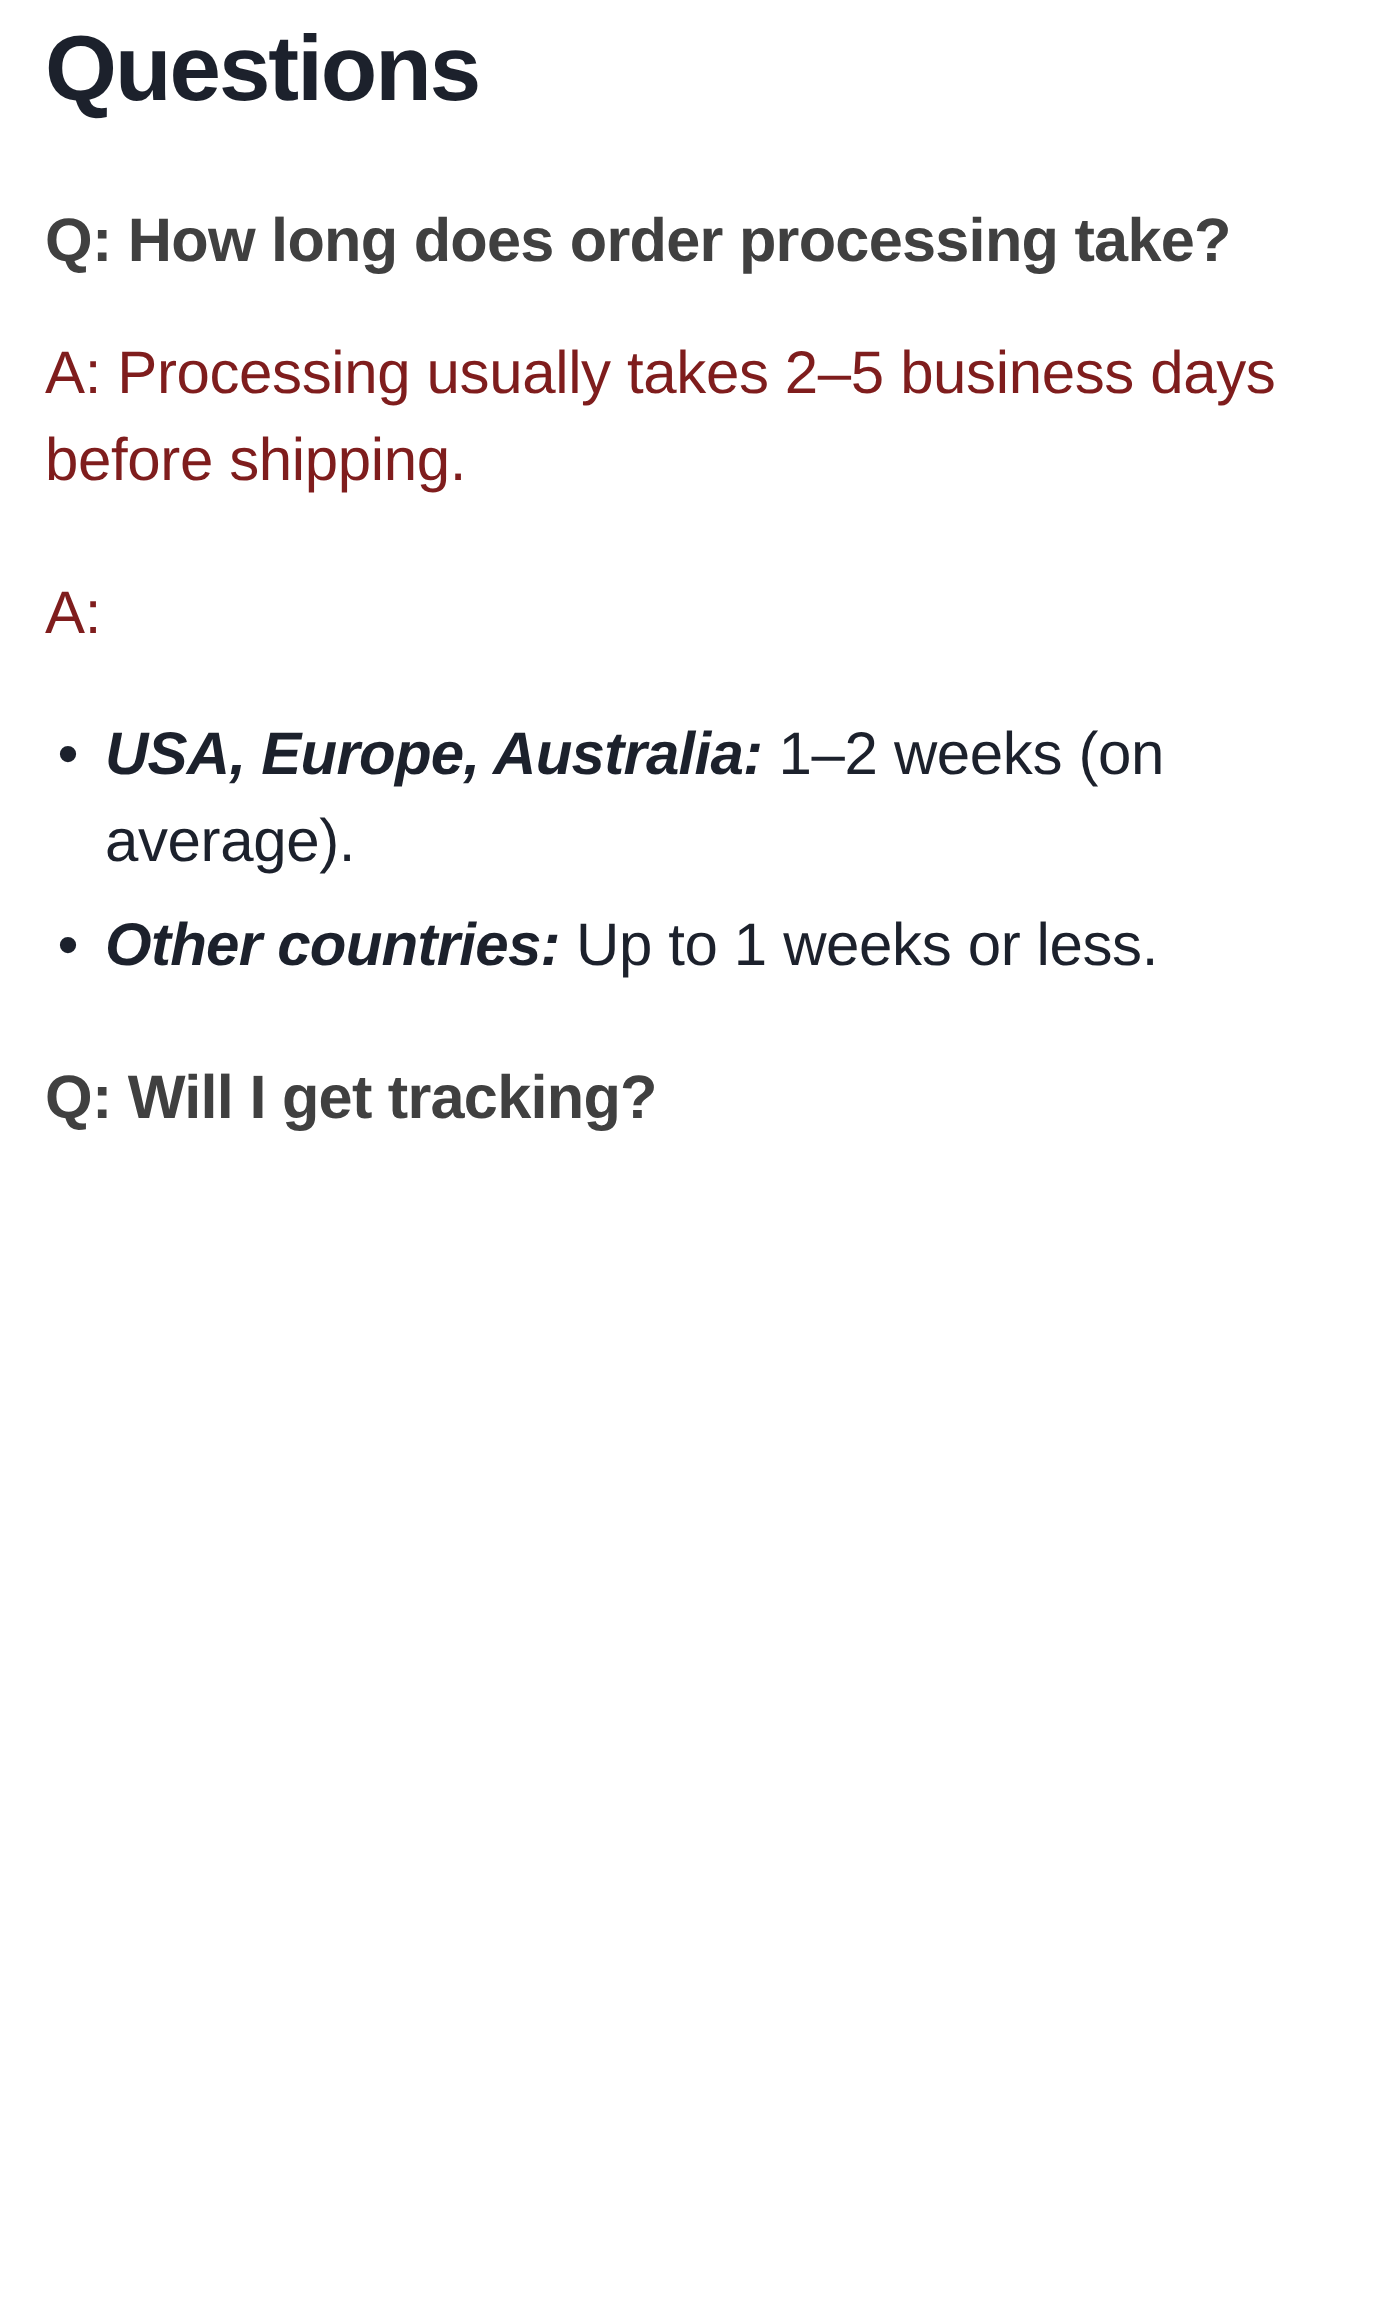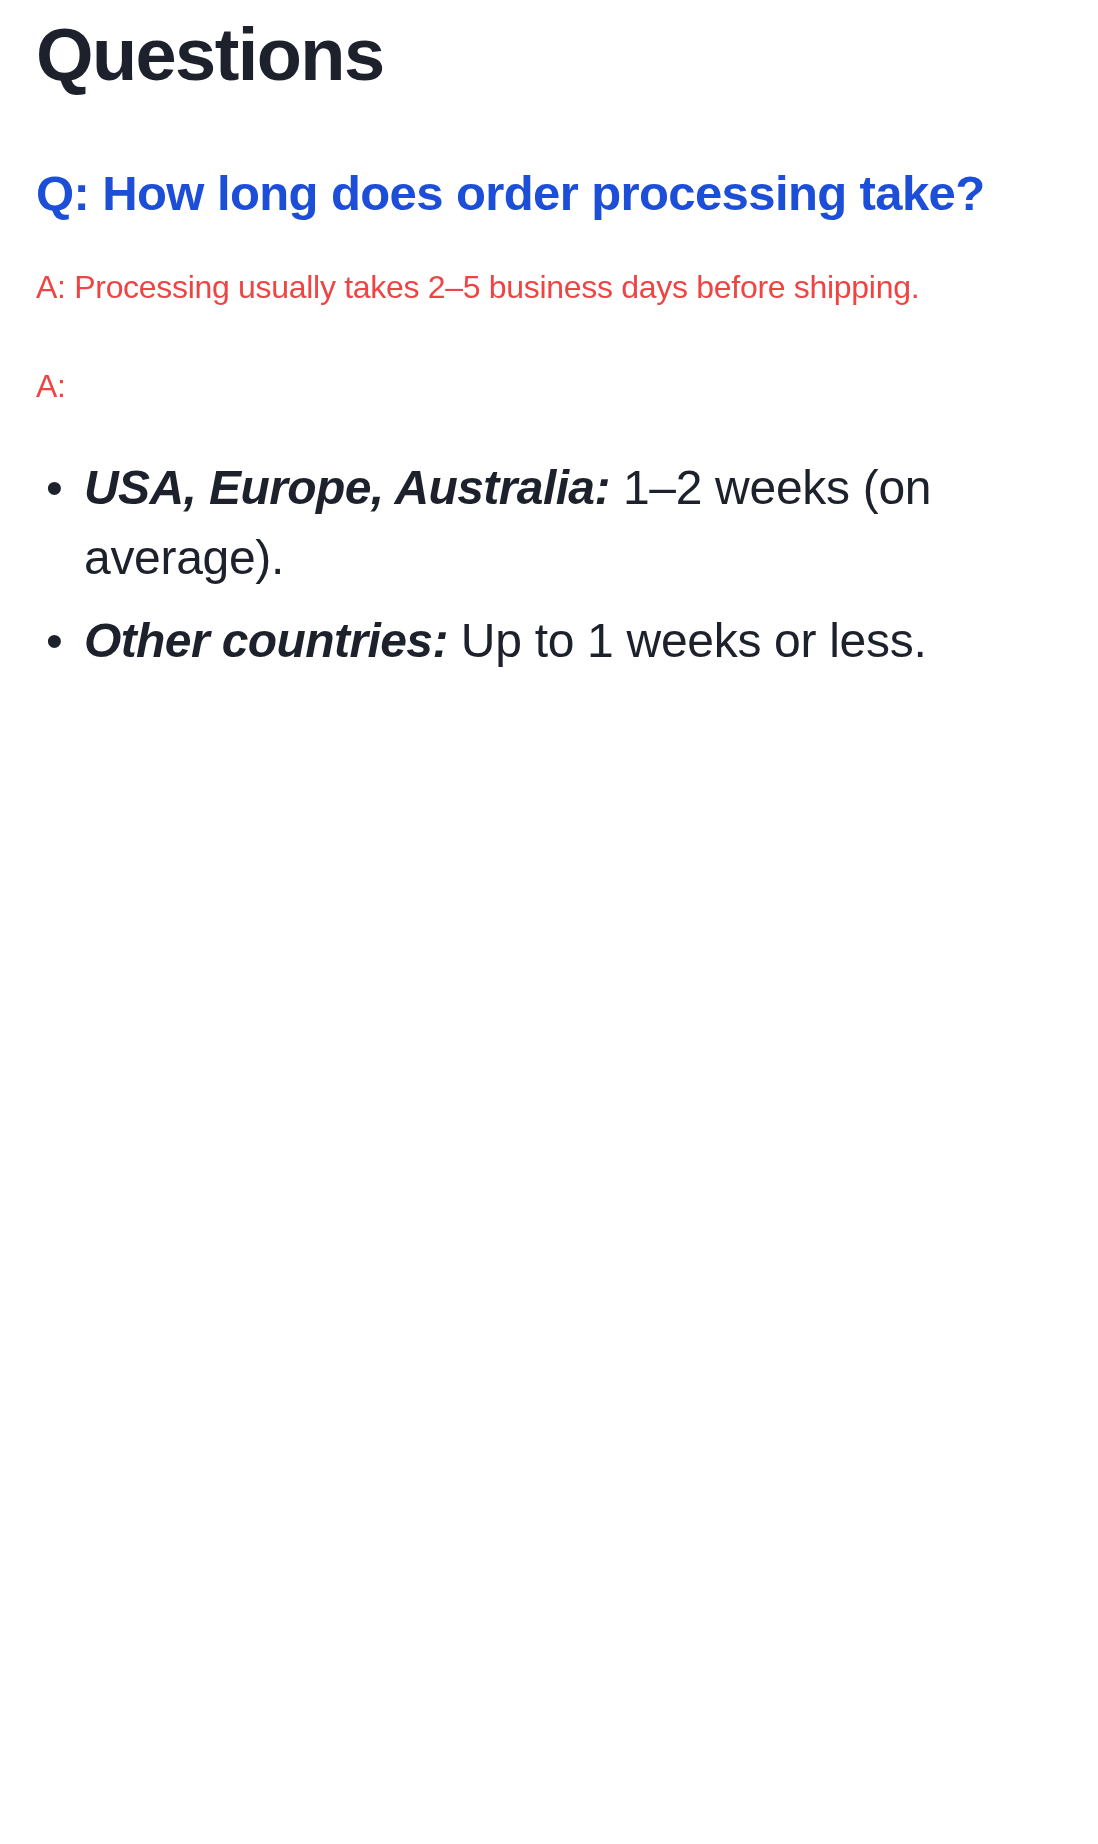--- a/index.html
+++ b/index.html
@@ -31,29 +31,29 @@
   }
   .faq-block {
     margin: 0 0 0 0;
   }
   .question {
     font-size: 49px;
     font-weight: 700;
     line-height: 1.42;
     letter-spacing: -0.6px;
     margin: 0 0 36px 0;
-    color: #1d4ed8;
+    color: #404040;
   }
   .answer {
-    font-size: 32px;
+    font-size: 48px;
     font-weight: 400;
     line-height: 1.45;
     letter-spacing: -0.3px;
     margin: 0 0 52px 0;
-    color: #ef4444;
+    color: #7f1d1d;
   }
   .answer-short {
     margin-bottom: 44px;
   }
   .bullet-list {
     list-style: none;
     margin: 0 0 52px 0;
     padding: 0;
   }
   .bullet-item {
@@ -104,15 +104,16 @@
       <li class="bullet-item">
         <span class="bullet-dot">•</span><span class="bullet-label">USA, Europe, Australia:</span><span class="bullet-text"> 1–2 weeks (on average).</span>
       </li>
       <li class="bullet-item">
         <span class="bullet-dot">•</span><span class="bullet-label">Other countries:</span><span class="bullet-text"> Up to 1 weeks or less.</span>
       </li>
     </ul>
   </section>
 
   <section class="faq-block">
+    <h2 class="question">Q: Will I get tracking?</h2>
   </section>
 
 </div>
 
 </body></html>

